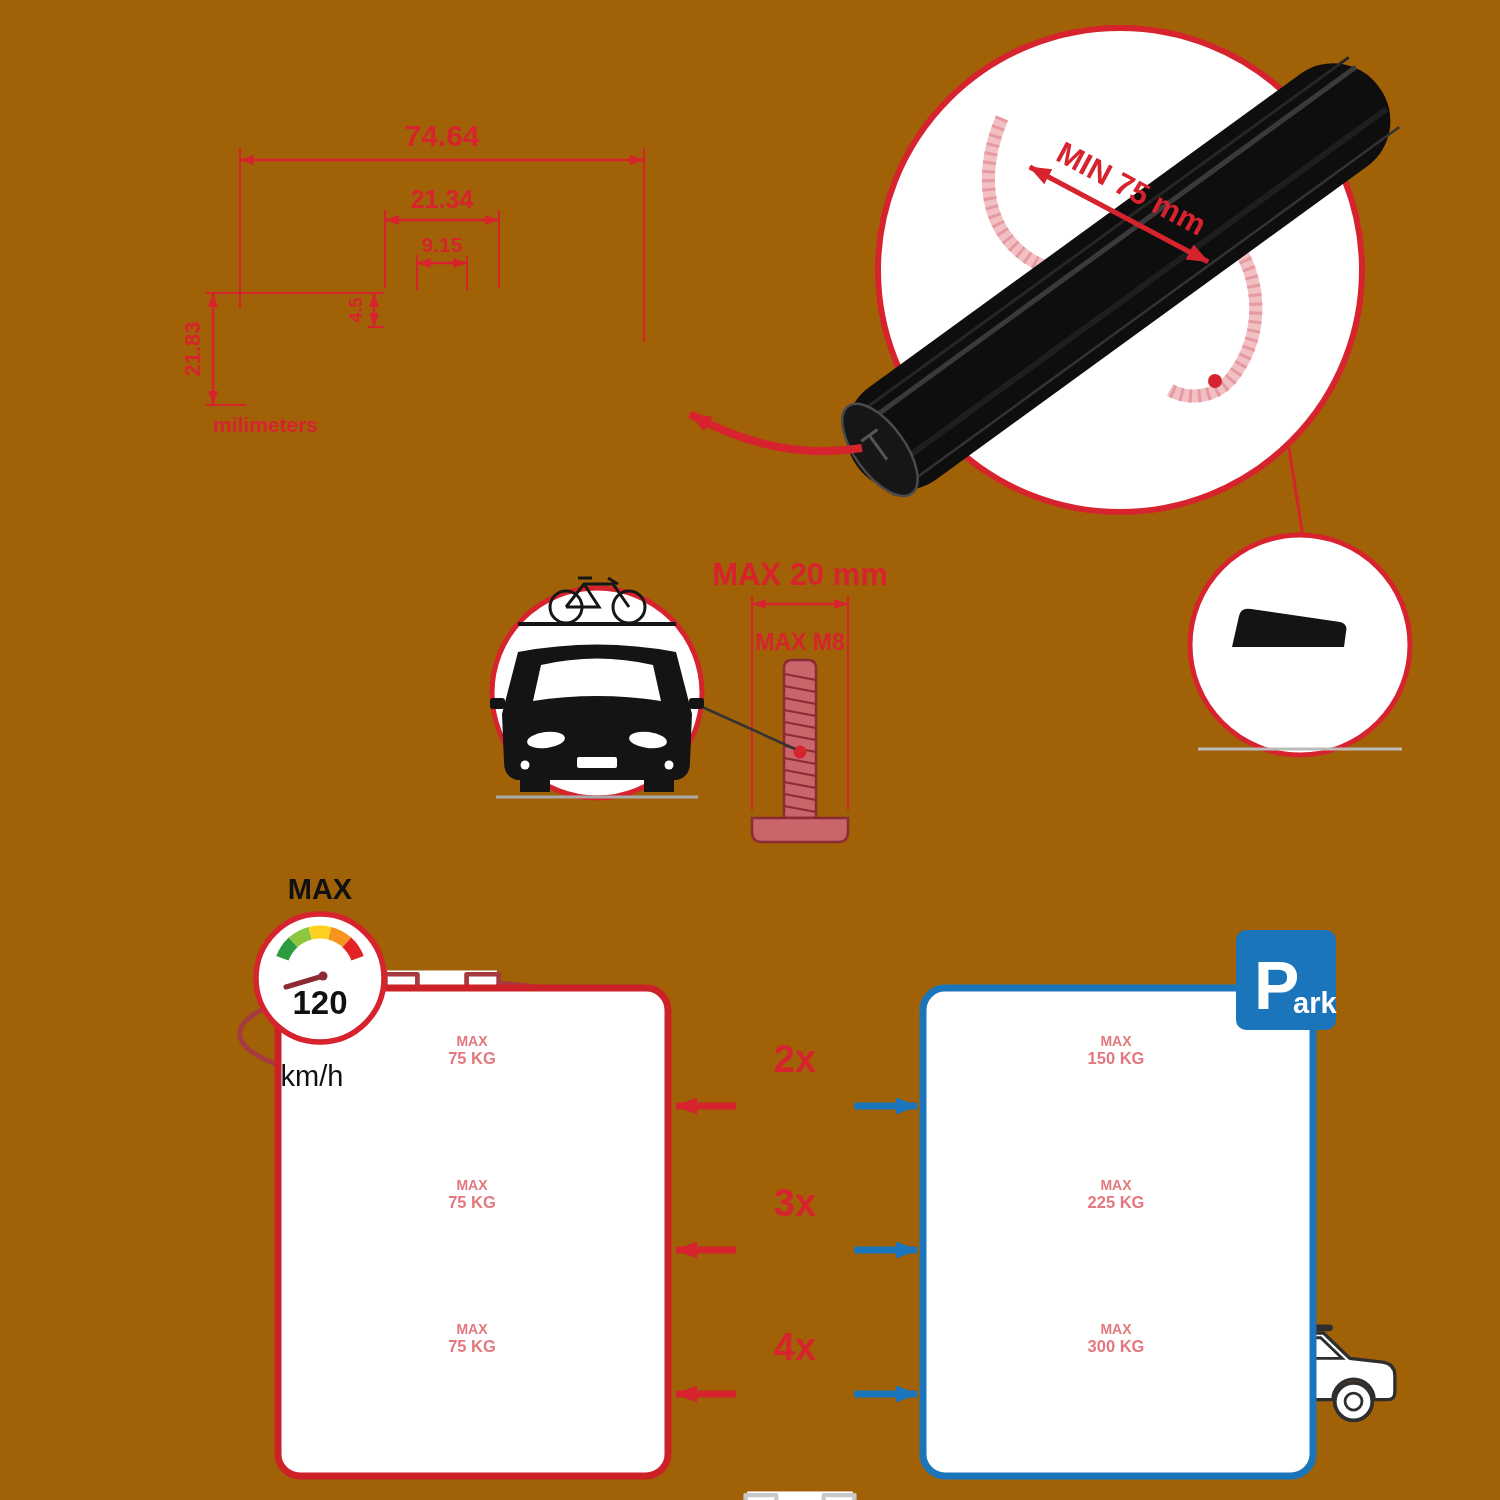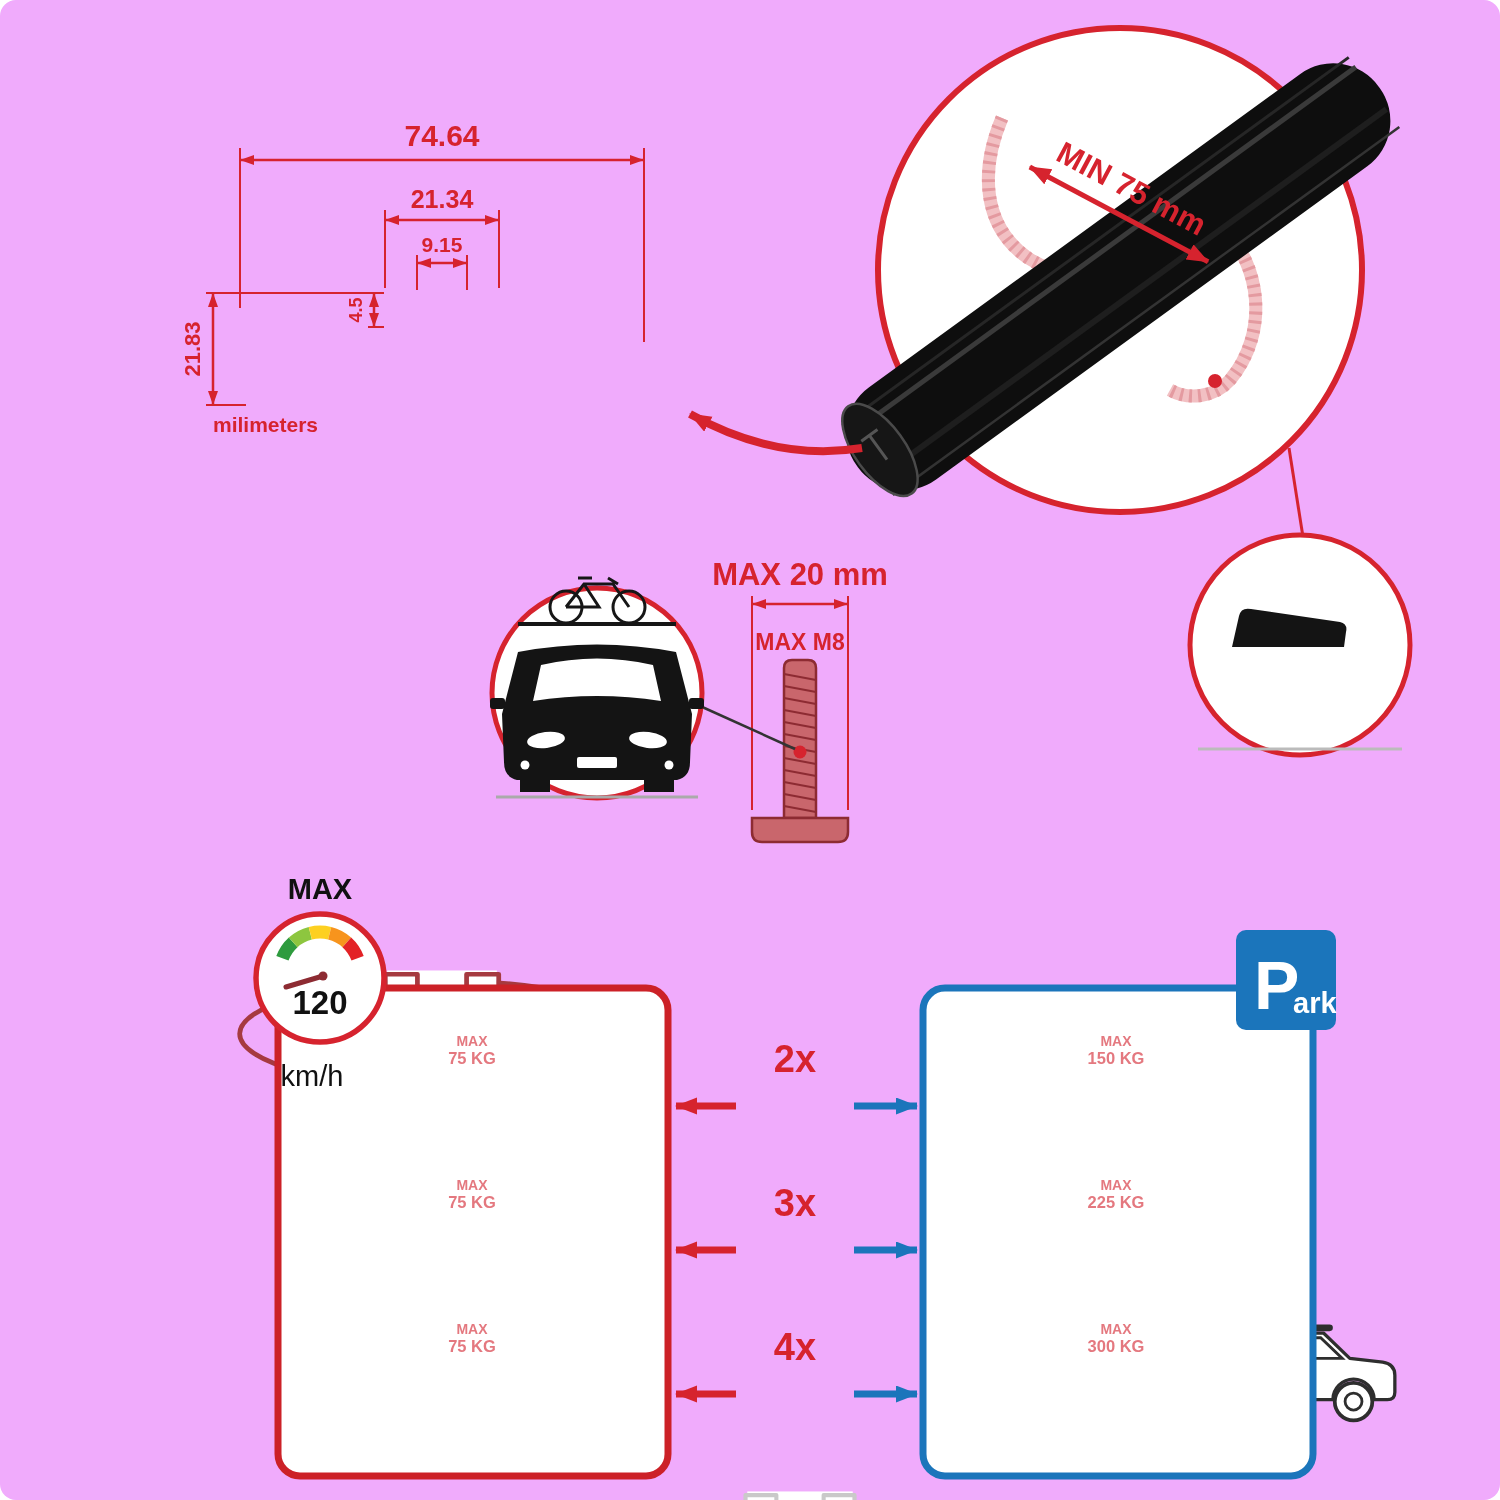--- a/index.html
+++ b/index.html
@@ -1,16 +1,16 @@
 <!DOCTYPE html>
 <html><head>
 <meta charset="utf-8">
 <style>
   html,body{margin:0;padding:0;background:#ffffff;}
-  #stage{position:relative;width:1500px;height:1500px;background:#f0abfc;overflow:hidden;border-radius:16px;}
+  #stage{position:relative;width:1500px;height:1500px;background:#a16207;overflow:hidden;}
   svg{font-family:"Liberation Sans", sans-serif;}
   text{user-select:none;}
 </style>
 </head>
 <body>
 
 <div id="stage">
 <svg width="1500" height="1500" viewBox="0 0 1500 1500">
   <defs>
     <marker id="arrS" markerUnits="userSpaceOnUse" markerWidth="16" markerHeight="12" refX="14" refY="5" orient="auto-start-reverse">

